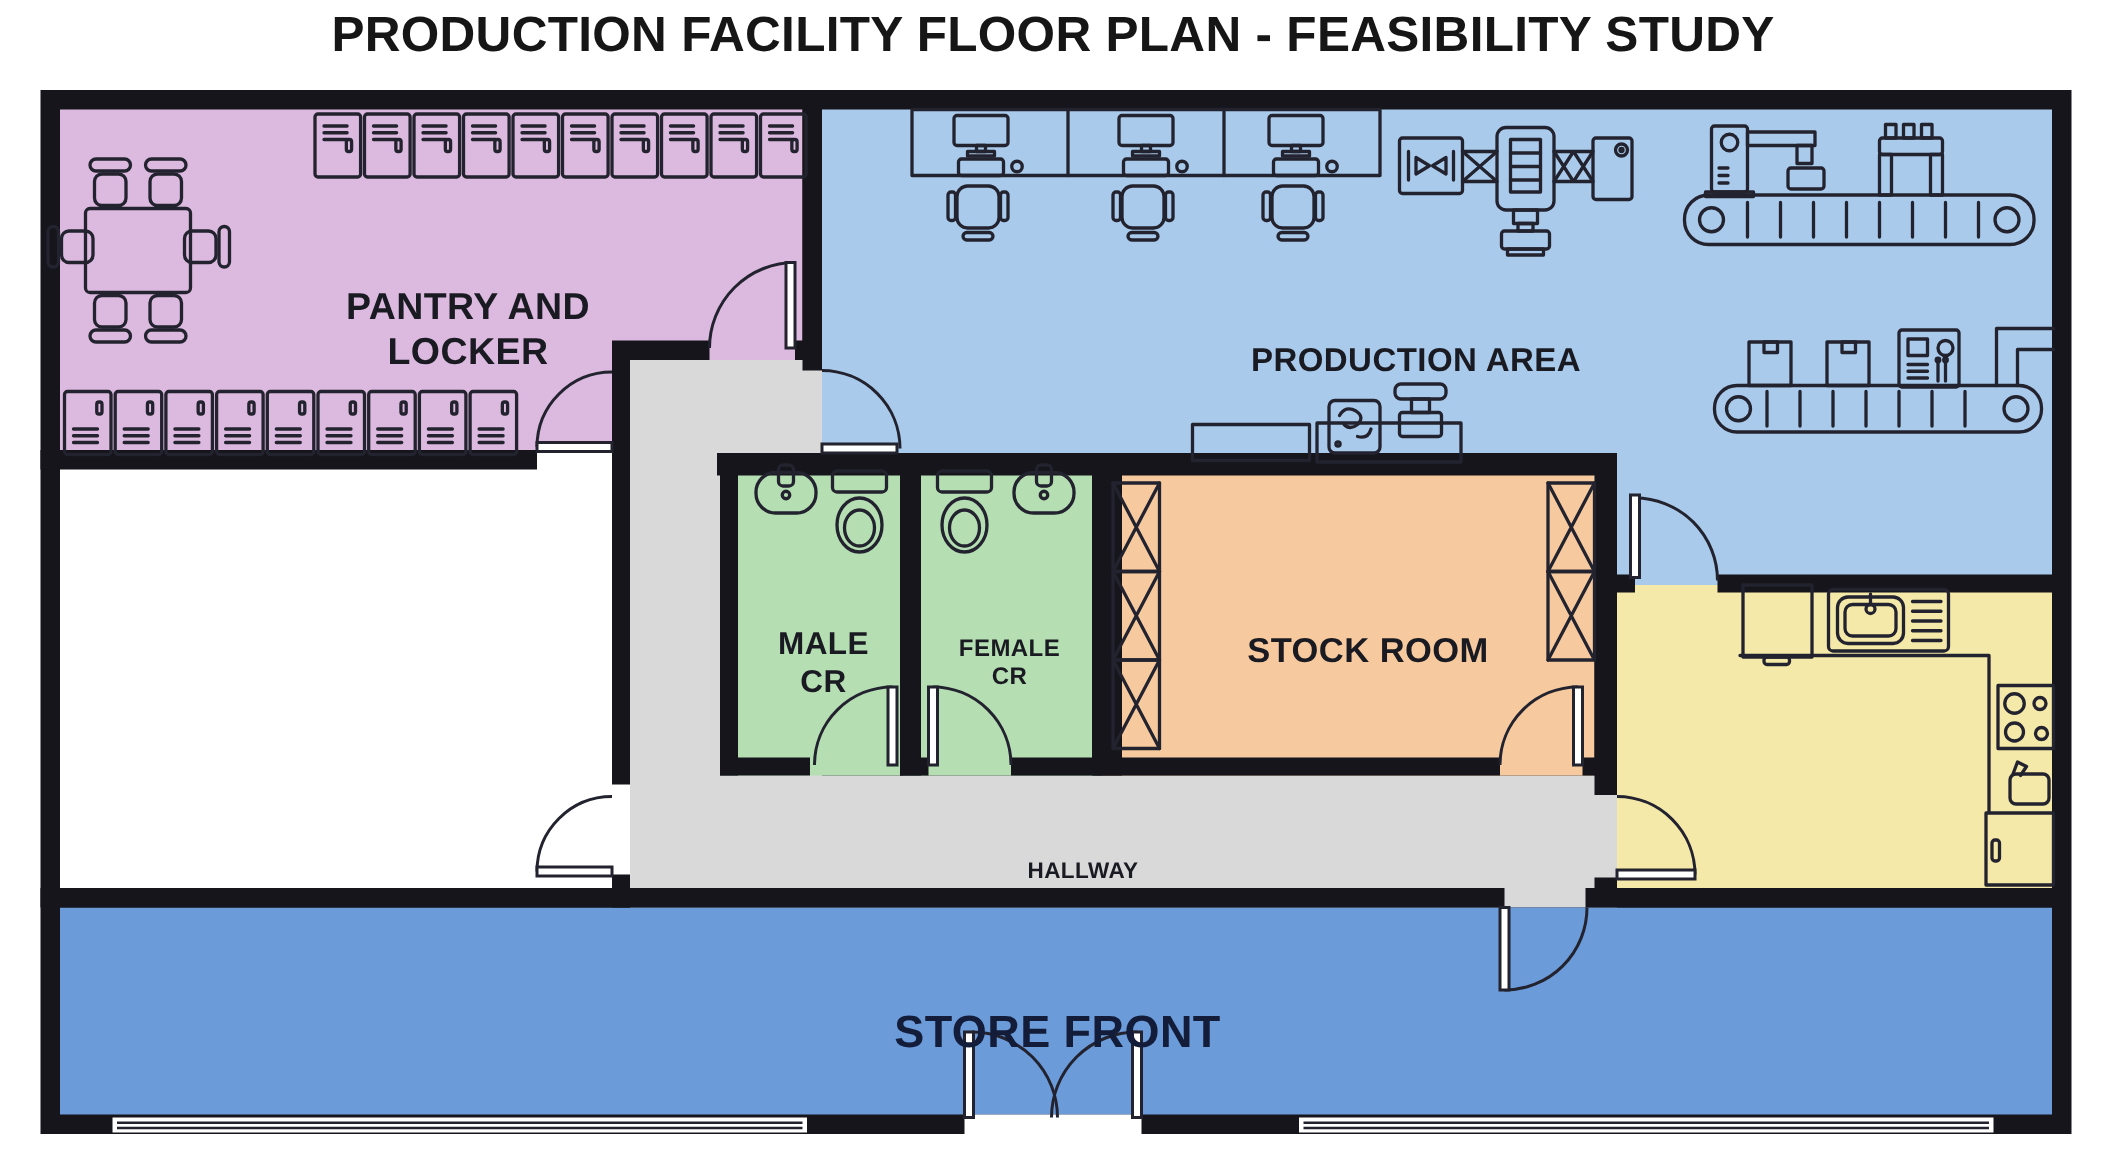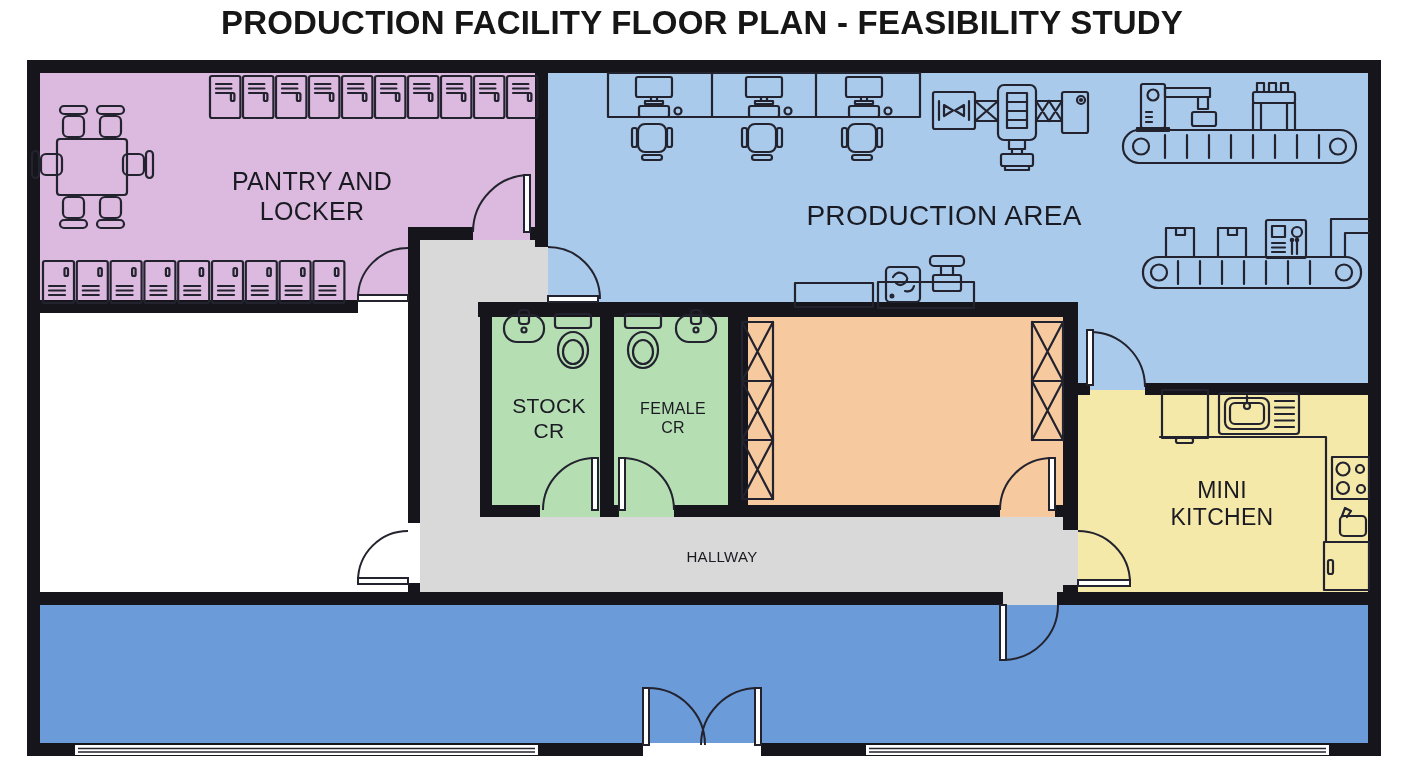--- a/index.html
+++ b/index.html
@@ -1,24 +1,24 @@
 <!DOCTYPE html>
 <html><head>
 <meta charset="utf-8">
 <style>
   html,body{margin:0;padding:0;background:#ffffff;}
   .stage{position:relative;width:1404px;height:768px;background:#ffffff;overflow:hidden;
          font-family:"Liberation Sans",sans-serif;}
   .layer{position:absolute;left:0;top:0;}
   .title{position:absolute;left:0;top:4px;width:100%;text-align:center;
          font-size:33px;font-weight:800;letter-spacing:.2px;color:#161616;}
-  .lbl{position:absolute;transform:translate(-50%,-50%);font-weight:400;color:#1a1a22;
-       text-align:center;white-space:pre-line;line-height:1.18;letter-spacing:.3px;}
+  .lbl{position:absolute;transform:translate(-50%,-50%);font-weight:700;color:#1a1a22;
+       text-align:center;white-space:pre-line;line-height:1.18;letter-spacing:.3px;margin-top:24px;}
   .lbl-pantry{left:312px;top:196px;font-size:25px;}
-  .lbl-production{left:944px;top:216px;font-size:28px;}
+  .lbl-production{left:944px;top:216px;font-size:22px;}
   .lbl-male{left:549px;top:419px;font-size:21px;}
   .lbl-female{left:673px;top:419px;font-size:16px;}
   .lbl-stock{left:912px;top:410px;font-size:23px;}
   .lbl-kitchen{left:1222px;top:504px;font-size:23px;}
   .lbl-hallway{left:722px;top:557px;font-size:15px;}
   .lbl-store{left:705px;top:665px;font-size:30px;color:#131c38;}
   svg .wall{fill:#15151b;stroke:none;}
   svg .room{stroke:none;}
   svg .fu{fill:none;stroke:#23232f;stroke-width:2.2;stroke-linejoin:round;stroke-linecap:round;}
   svg .futhin{fill:none;stroke:#23232f;stroke-width:1.6;}
@@ -398,20 +398,20 @@
           <rect class="door-leaf" x="643" y="688" width="6" height="57"></rect>
         <path class="door-arc" d="M758,688 A57,57 0 0 0 701,745"></path>
           <rect class="door-leaf" x="755" y="688" width="6" height="57"></rect>
       </g>
     </g>
   </svg>
 
   <div class="lbl lbl-pantry">PANTRY AND
 LOCKER</div>
   <div class="lbl lbl-production">PRODUCTION AREA</div>
-  <div class="lbl lbl-male">STOCK
+  <div class="lbl lbl-male">MALE
 CR</div>
   <div class="lbl lbl-female">FEMALE
 CR</div>
-  <div class="lbl lbl-kitchen">MINI
-KITCHEN</div>
+  <div class="lbl lbl-stock">STOCK ROOM</div>
   <div class="lbl lbl-hallway">HALLWAY</div>
+  <div class="lbl lbl-store">STORE FRONT</div>
 </div>
 
 </body></html>

